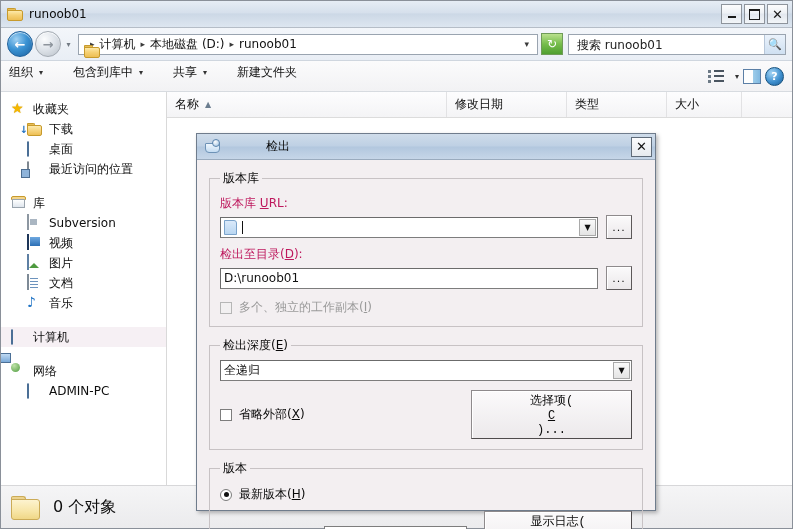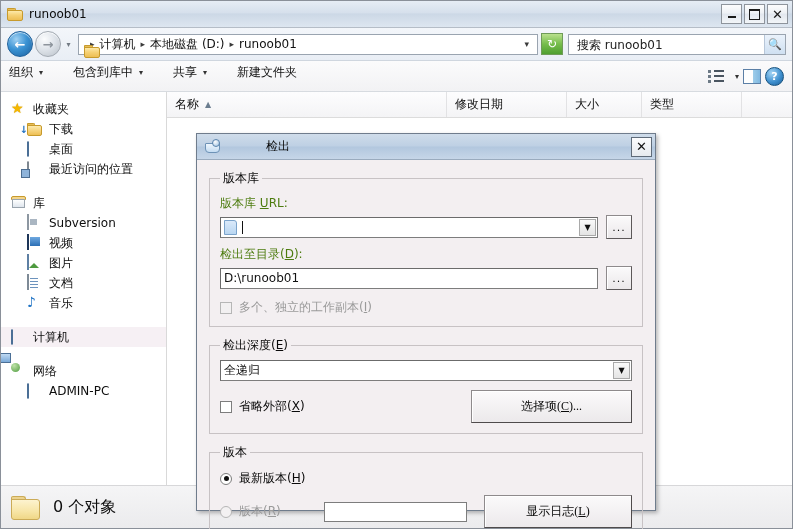--- a/index.html
+++ b/index.html
@@ -484,21 +484,21 @@
   }
   fieldset.grp {
     border: 1px solid #c7c2c4;
     margin: 0 0 10px 0;
     padding: 6px 10px 10px 10px;
     background: transparent;
   }
   fieldset.grp legend {
     font-size: 12px; color: #0a0a0a; padding: 0 3px;
   }
-  .fld-label { font-size: 12px; color:#4d7c0f; margin: 2px 0 3px 0; }
+  .fld-label { font-size: 12px; color:#be185d; margin: 2px 0 3px 0; }
   .row { display: flex; align-items: center; }
   .combo, .textbox {
     flex: 1 1 auto;
     height: 21px;
     background: #fff;
     border: 1px solid #7d7d7d;
     border-top-color:#6b6b6b; border-left-color:#6b6b6b;
     box-sizing: border-box;
     display: flex; align-items: center;
     padding-left: 3px;
@@ -548,30 +548,30 @@
     margin-right: 7px;
     flex: 0 0 auto;
     box-sizing:border-box;
   }
   .checkbox.disabled { border-color:#b6b6b6; background:#f2f0f1; }
   .chk-label { font-size: 12px; }
   .chk-label.disabled { color:#9a9a9a;text-align:center; }
   .btn {
     height: 23px;
     min-width: 70px;
-    padding: 4px 12px;
+    padding: 12px 12px;
     background: linear-gradient(to bottom,#fbfafb,#ece9eb);
     border: 1px solid #8e8a8c;
     border-bottom-color:#4f4b4c; border-right-color:#4f4b4c;
     box-shadow: inset 1px 1px 0 #ffffff;
     font-size: 12px;
-    font-family: Liberation Serif, serif;
+    font-family: Liberation Mono, monospace;
     color: #0a0a0a;
     cursor: default;
-    display:flex;align-items:center;justify-content:center;
+    display:flex;align-items:center;justify-content:center;flex-direction:column;
   }
   .radio-row { display:flex; align-items:center; margin: 3px 0; }
   .radio {
     width: 12px; height: 12px; border-radius: 50%;
     border: 1px solid #7d7d7d; background: #fff;
     margin-right: 7px; flex: 0 0 auto;
     display:flex; align-items:center; justify-content:center;
     box-sizing:border-box;
   }
   .radio.checked::after {
@@ -751,25 +751,25 @@
 
     <div class="listpane">
       <div class="col-header">
         <div class="col" style="width:280px">
           <span>名称</span>
           <span class="sort-caret">▲</span>
         </div>
         <div class="col" style="width:120px">
           <span>修改日期</span>
         </div>
+        <div class="col" style="width:100px">
+          <span>类型</span>
+        </div>
         <div class="col" style="width:75px">
           <span>大小</span>
-        </div>
-        <div class="col" style="width:100px">
-          <span>类型</span>
         </div>
         <div class="col" style="flex:1 1 auto;border-right:none"></div>
       </div>
       <div class="list-area"></div>
     </div>
   </div>
 
   <div class="statusbar">
     <span class="status-folder"></span>
     <span class="status-text">0 个对象</span>

